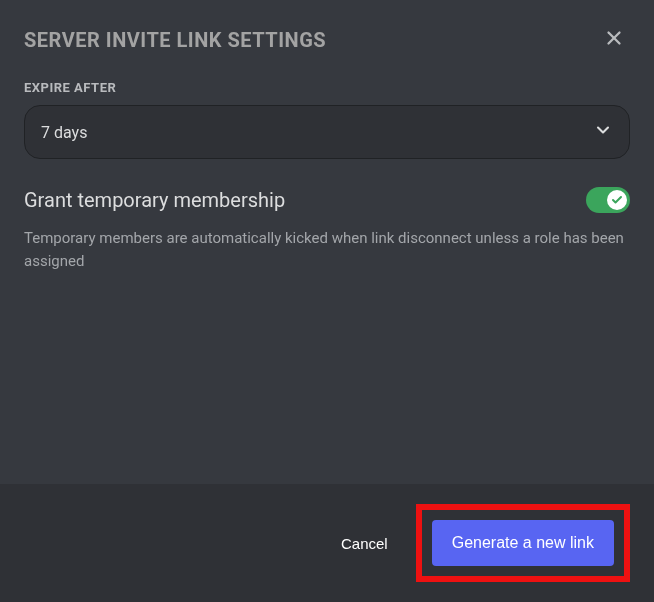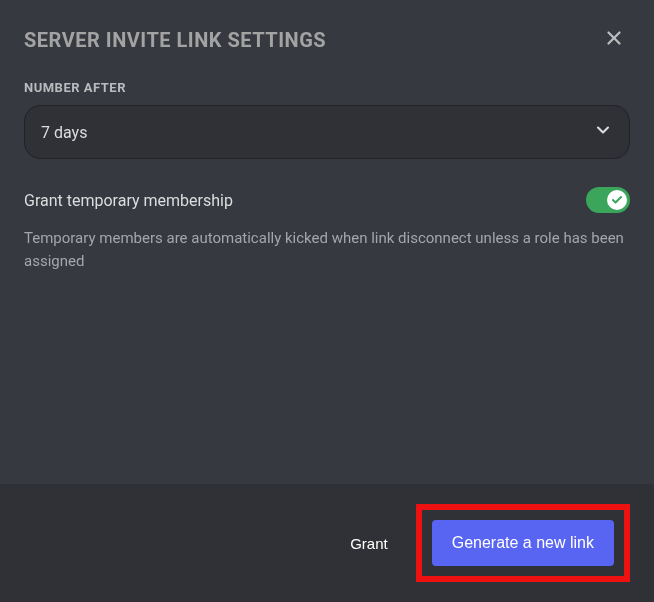--- a/index.html
+++ b/index.html
@@ -84,21 +84,21 @@
       height: 20px;
     }
     .toggle-row {
       display: flex;
       justify-content: space-between;
       align-items: center;
       margin-bottom: 14px;
     }
     .toggle-label {
       color: #dcddde;
-      font-size: 16px;
+      font-size: 20px;
     }
     .toggle-switch {
       width: 44px;
       height: 26px;
       background-color: #3ba55c;
       border-radius: 14px;
       position: relative;
       cursor: pointer;
     }
     .toggle-knob {
@@ -166,21 +166,21 @@
         <svg viewBox="0 0 24 24" fill="none" stroke="currentColor" stroke-width="2.5" stroke-linecap="round">
           <line x1="18" y1="6" x2="6" y2="18"></line>
           <line x1="6" y1="6" x2="18" y2="18"></line>
         </svg>
       </span>
     </button>
   </div>
 
   <div class="modal-body">
     <div class="field-group">
-      <label class="field-label">NUMBER AFTER</label>
+      <label class="field-label">EXPIRE AFTER</label>
       <div class="select-box">
         <span>7 days</span>
         <span class="chevron-down">
           <svg viewBox="0 0 24 24" fill="none" stroke="currentColor" stroke-width="2.5" stroke-linecap="round" stroke-linejoin="round">
             <polyline points="6 9 12 15 18 9"></polyline>
           </svg>
         </span>
       </div>
     </div>
 
@@ -196,18 +196,18 @@
               </svg>
             </span>
           </div>
         </div>
       </div>
       <p class="helper-text">Temporary members are automatically kicked when link disconnect unless a role has been assigned</p>
     </div>
   </div>
 
   <div class="modal-footer">
-    <button class="btn-cancel">Grant</button>
+    <button class="btn-cancel">Cancel</button>
     <div class="btn-primary-wrapper">
       <button class="btn-primary">Generate a new link</button>
     </div>
   </div>
 </div>
 
 </body></html>

